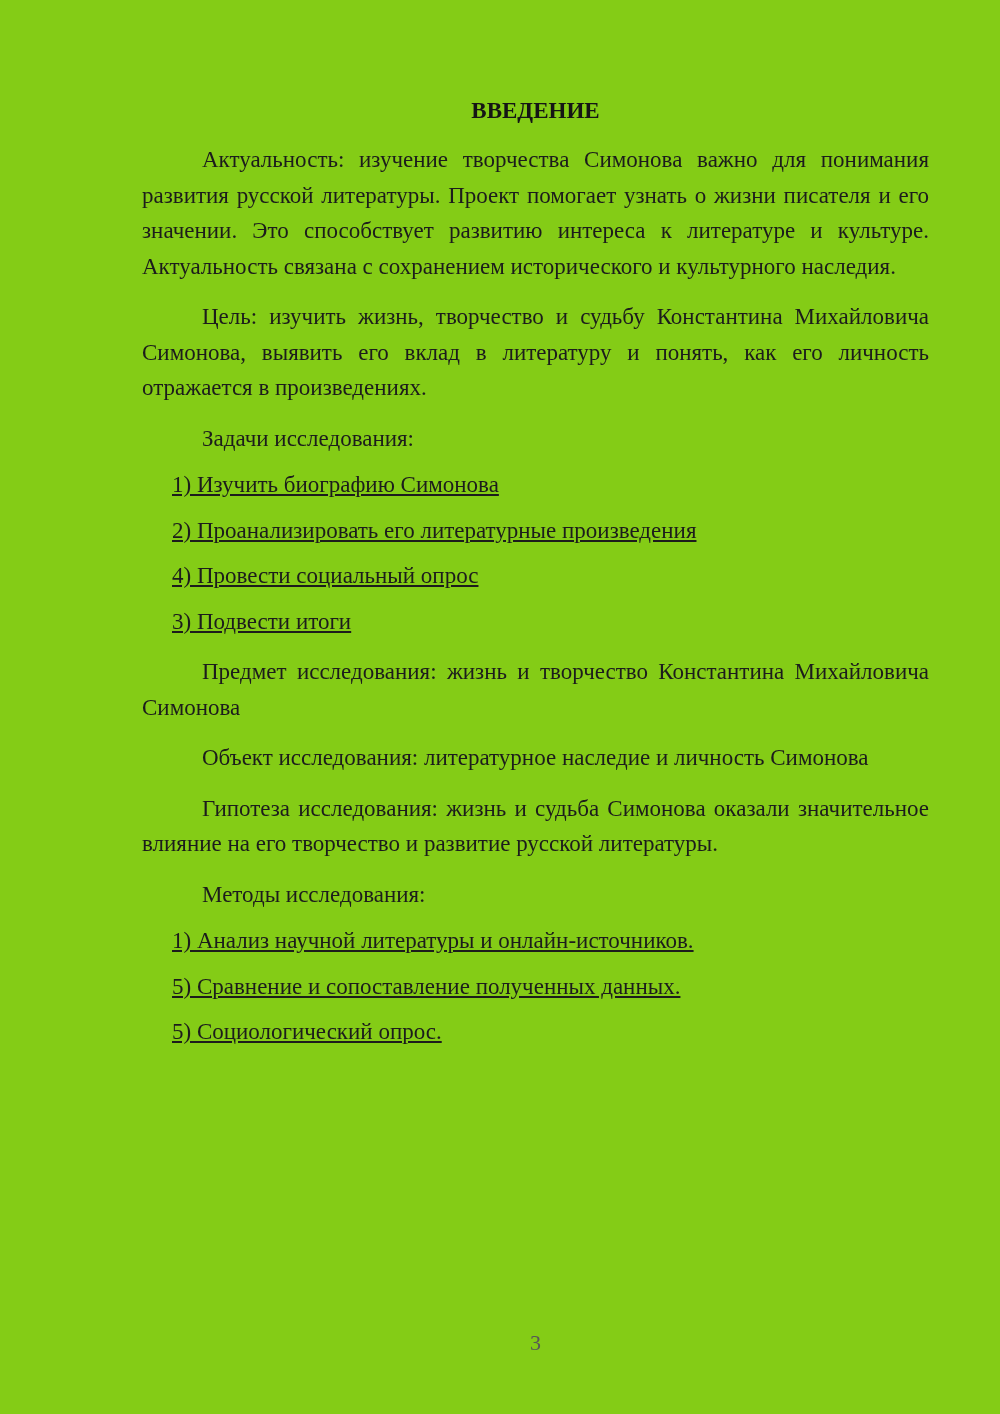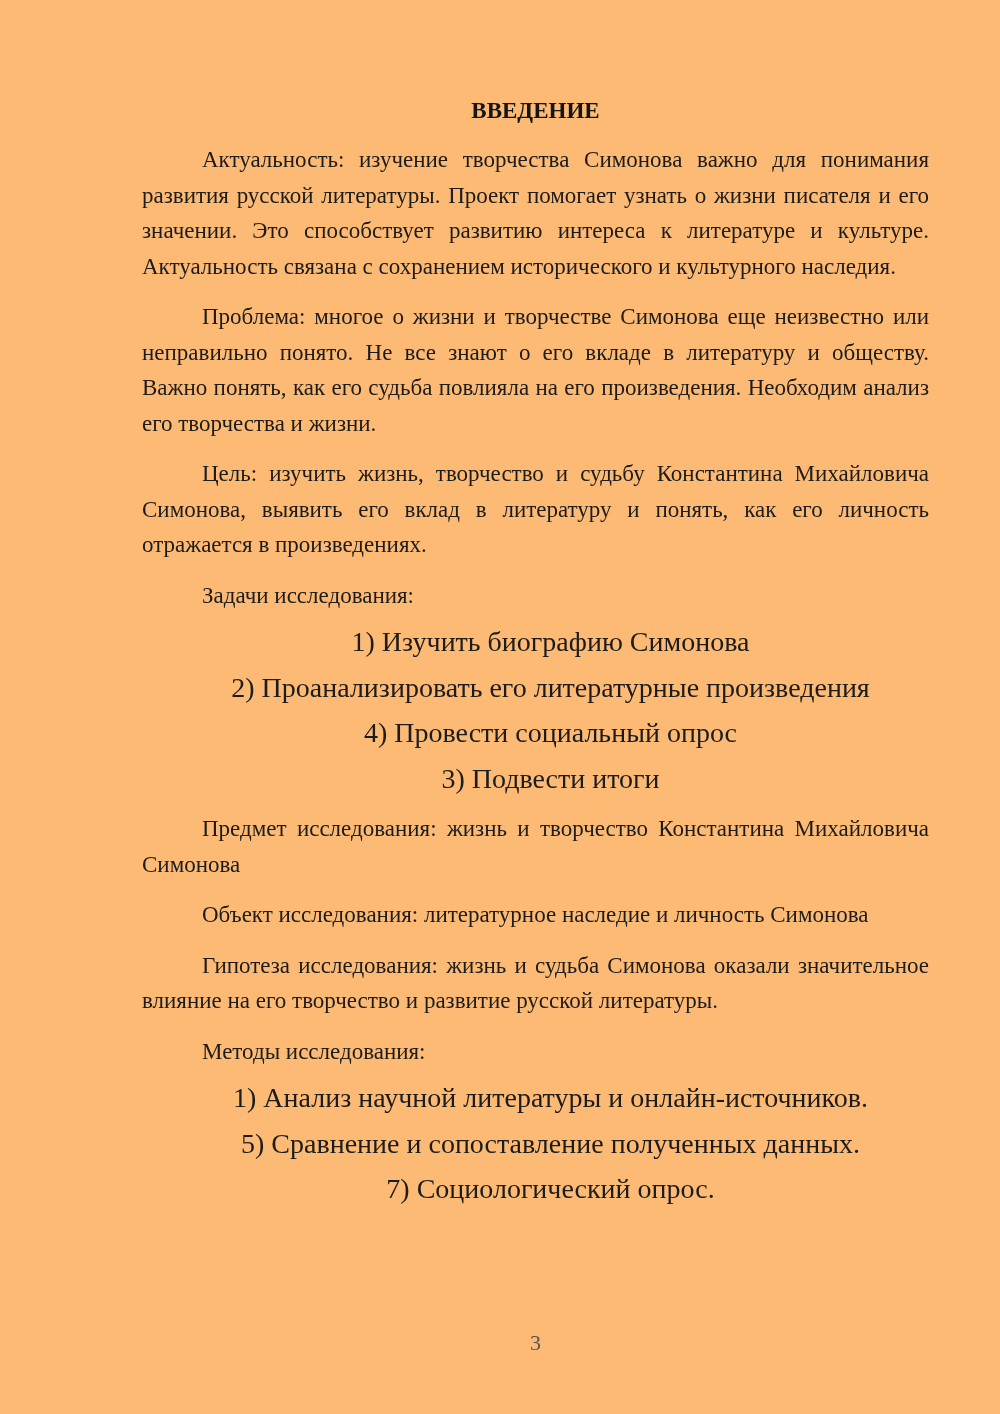--- a/index.html
+++ b/index.html
@@ -4,21 +4,21 @@
 <style>
   html, body {
     margin: 0;
     padding: 0;
     background: #ffffff;
   }
   .page {
     position: relative;
     width: 1000px;
     height: 1414px;
-    background: #fdba74;
+    background: #84cc16;
     font-family: "Liberation Serif", "DejaVu Serif", serif;
     color: #1c1c1c;
     overflow: hidden;
   }
   .content {
     padding: 95px 71px 0 142px;
   }
   .title {
     margin: 0 0 16px 0;
     text-align: center;
@@ -29,25 +29,26 @@
   }
   p.body {
     margin: 15px 0 11px 0;
     font-size: 23px;
     line-height: 35.5px;
     text-align: justify;
     text-indent: 60px;
   }
   p.list-item {
     margin: 0 0 10px 0;
-    font-size: 28px;
+    font-size: 23px;
     line-height: 35.5px;
-    text-align: center;
+    text-align: left;
     text-indent: 0;
     padding-left: 30px;
+    text-decoration: underline;
   }
   .page-number {
     position: absolute;
     left: 142px;
     right: 71px;
     top: 1328px;
     text-align: center;
     font-size: 22px;
     line-height: 30px;
     color: #575757;
@@ -56,39 +57,38 @@
 </head>
 <body>
 
 <div class="page">
   <div class="content">
 
     <h1 class="title">ВВЕДЕНИЕ</h1>
 
     <p class="body">Актуальность: изучение творчества Симонова важно для понимания развития русской литературы. Проект помогает узнать о жизни писателя и его значении. Это способствует развитию интереса к литературе и культуре. Актуальность связана с сохранением исторического и культурного наследия.</p>
 
-    <p class="body">Проблема: многое о жизни и творчестве Симонова еще неизвестно или неправильно понято. Не все знают о его вкладе в литературу и обществу. Важно понять, как его судьба повлияла на его произведения. Необходим анализ его творчества и жизни.</p>
 
     <p class="body">Цель: изучить жизнь, творчество и судьбу Константина Михайловича Симонова, выявить его вклад в литературу и понять, как его личность отражается в произведениях.</p>
 
     <p class="body">Задачи исследования:</p>
 
     <p class="list-item">1) Изучить биографию Симонова</p>
     <p class="list-item">2) Проанализировать его литературные произведения</p>
     <p class="list-item">4) Провести социальный опрос</p>
     <p class="list-item">3) Подвести итоги</p>
 
     <p class="body">Предмет исследования: жизнь и творчество Константина Михайловича Симонова</p>
 
     <p class="body">Объект исследования: литературное наследие и личность Симонова</p>
 
     <p class="body">Гипотеза исследования: жизнь и судьба Симонова оказали значительное влияние на его творчество и развитие русской литературы.</p>
 
     <p class="body">Методы исследования:</p>
 
     <p class="list-item">1) Анализ научной литературы и онлайн-источников.</p>
     <p class="list-item">5) Сравнение и сопоставление полученных данных.</p>
-    <p class="list-item">7) Социологический опрос.</p>
+    <p class="list-item">5) Социологический опрос.</p>
 
   </div>
 
   <div class="page-number">3</div>
 </div>
 
 </body></html>

